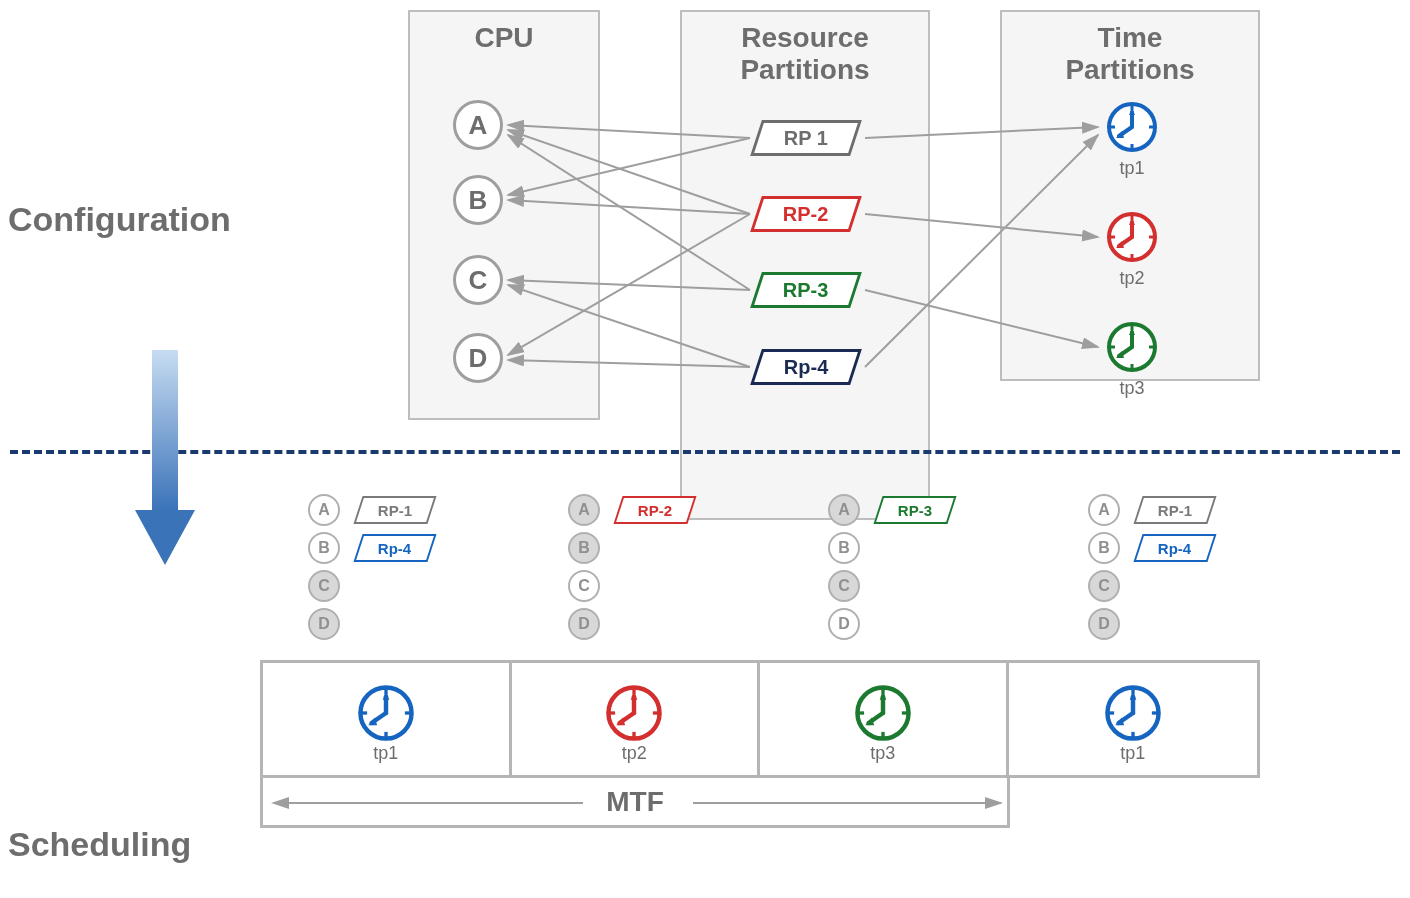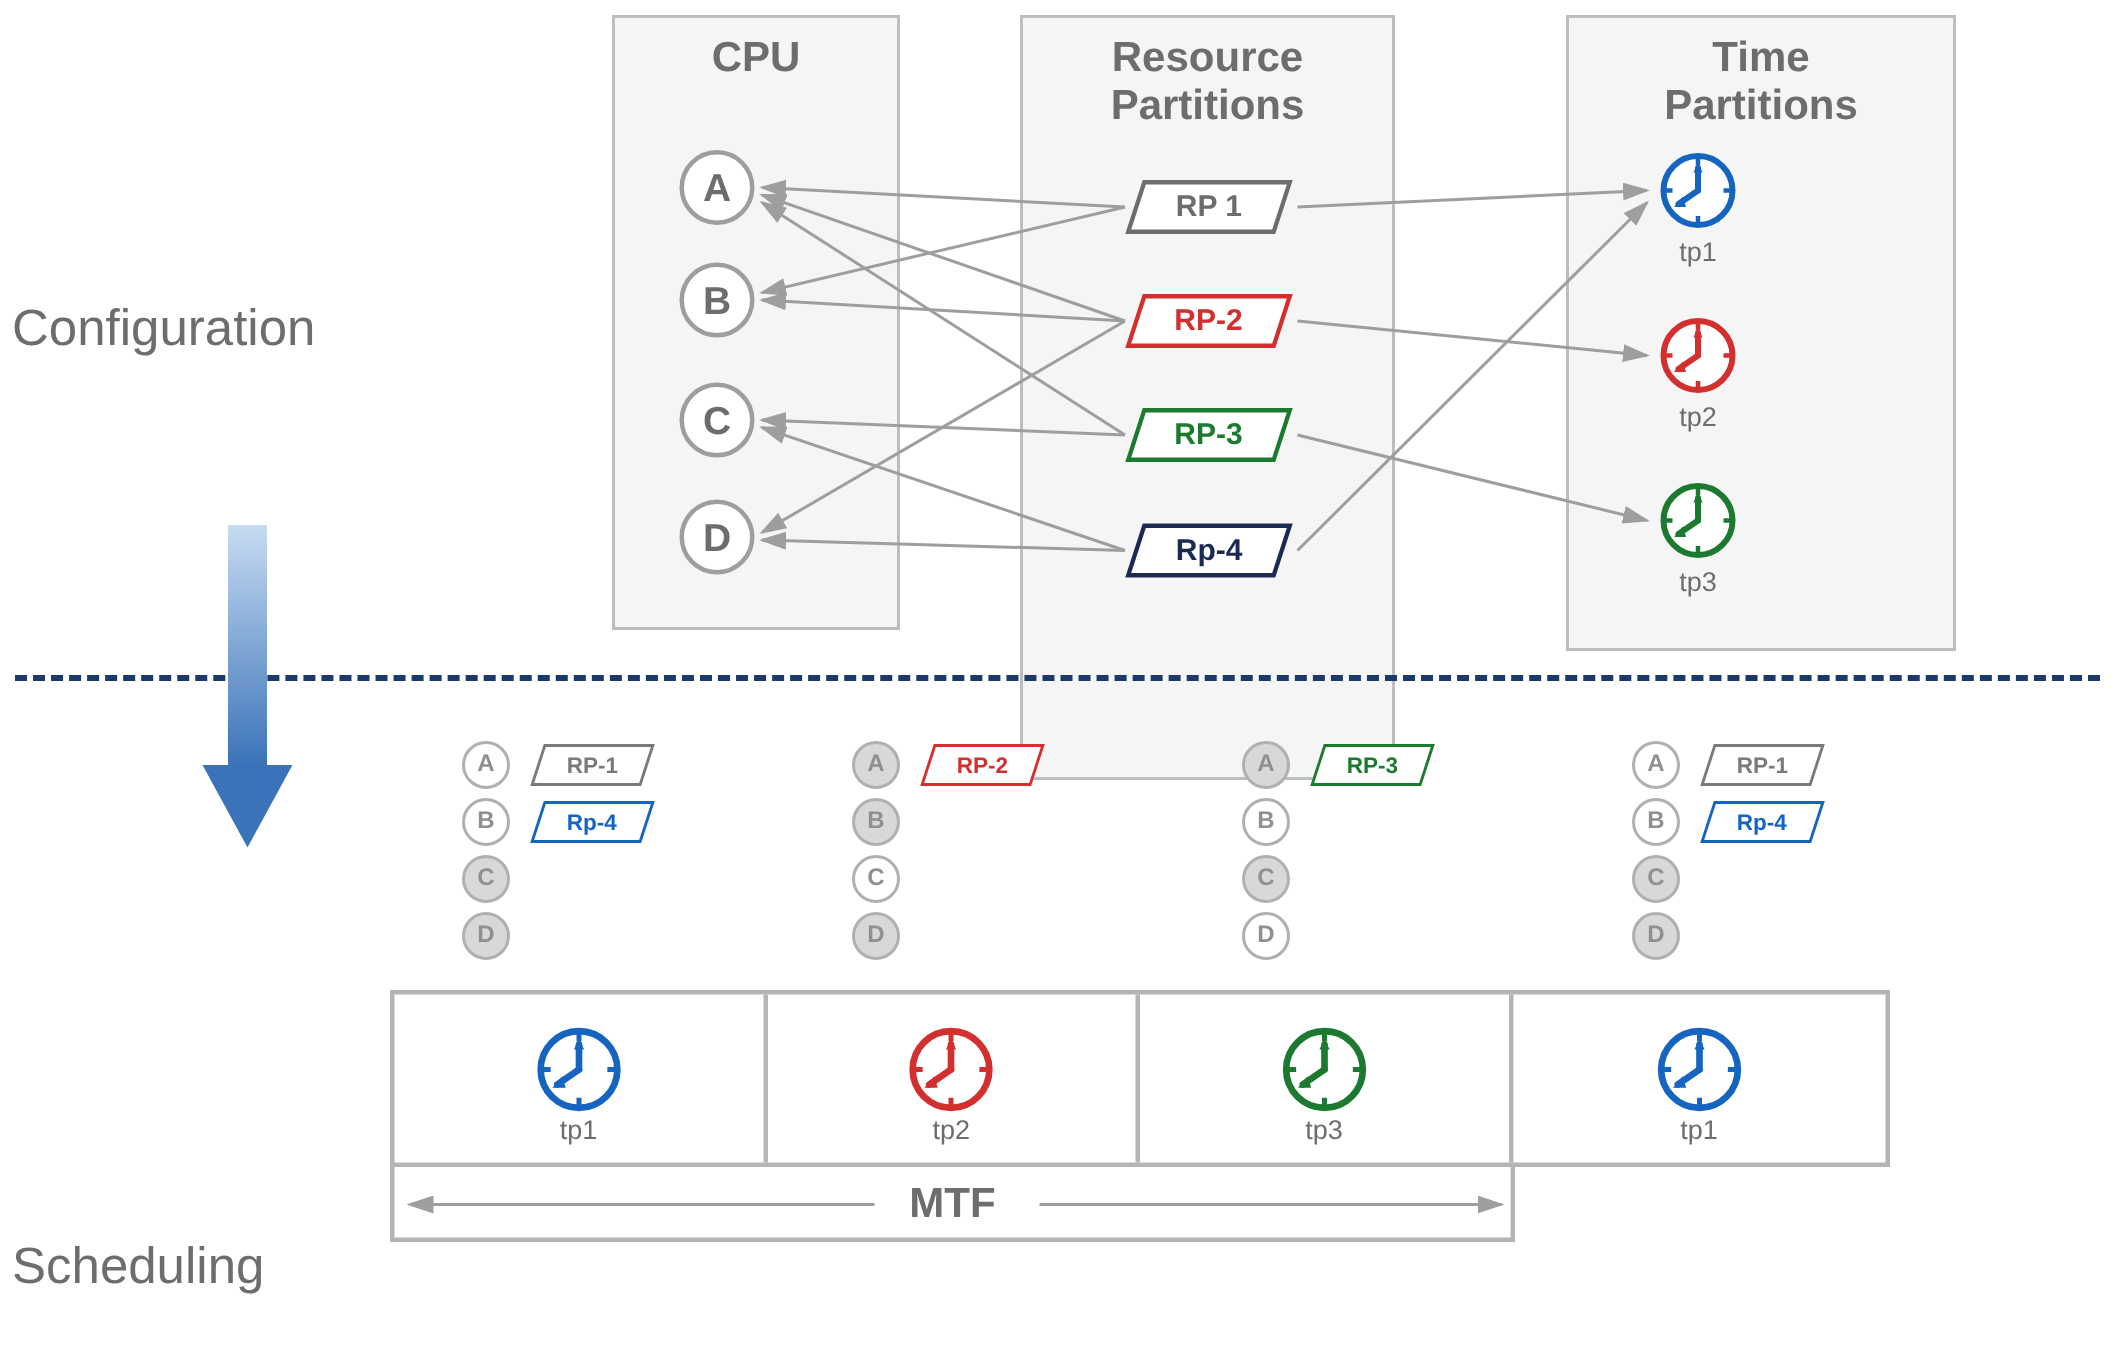--- a/index.html
+++ b/index.html
@@ -8,21 +8,21 @@
     font-family: Arial, Helvetica, sans-serif;
     background: #fff;
     width: 1410px;
     height: 898px;
     position: relative;
     color: #6d6d6d;
   }
   .section-label {
     position: absolute;
     font-size: 34px;
-    font-weight: 400;
+    font-weight: 700;
     color: #6d6d6d;
   }
   .panel {
     position: absolute;
     background: #f5f5f5;
     border: 2px solid #bdbdbd;
   }
   .panel-title {
     text-align: center;
     font-size: 28px;
@@ -151,21 +151,21 @@
 <div class="section-label" style="left:8px; top:200px;">Configuration</div>
 <div class="section-label" style="left:8px; top:825px;">Scheduling</div>
 
 <div class="panel" style="left:370px; top:10px; width:192px; height:410px;margin-left:38px;">
   <div class="panel-title">CPU</div>
 </div>
 <div class="panel" style="left:680px; top:10px; width:250px; height:510px;">
   <div class="panel-title" style="white-space:pre-line;">Resource
 Partitions</div>
 </div>
-<div class="panel" style="left:1044px; top:10px; width:260px; height:424px;">
+<div class="panel" style="left:1000px; top:10px; width:260px; height:371px;">
   <div class="panel-title" style="white-space:pre-line;">Time
 Partitions</div>
 </div>
 
 <div class="cpu-node" style="left:453px; top:100px;">A</div>
 <div class="cpu-node" style="left:453px; top:175px;">B</div>
 <div class="cpu-node" style="left:453px; top:255px;">C</div>
 <div class="cpu-node" style="left:453px; top:333px;">D</div>
 
 <div class="rp-node" style="left:756px; top:120px; border-color:#6d6d6d; color:#6d6d6d;">

